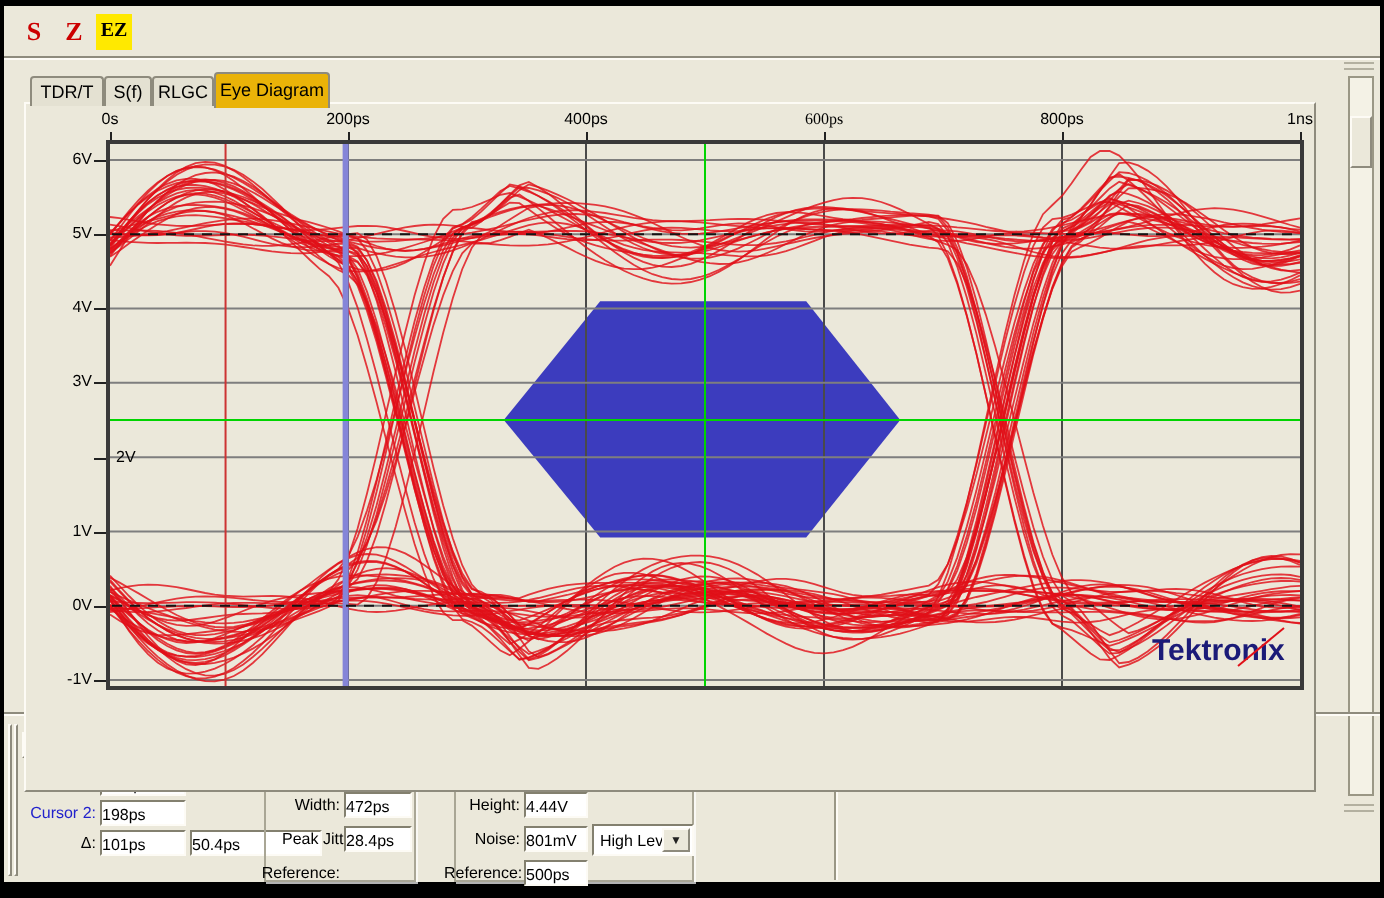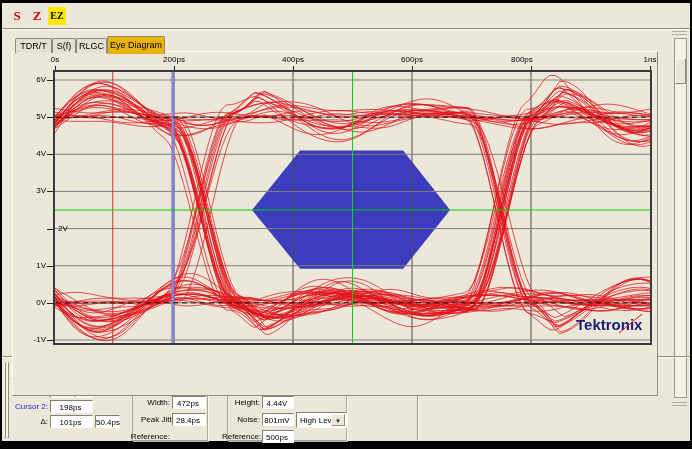--- a/index.html
+++ b/index.html
@@ -14,21 +14,21 @@
   
   .tbtn { width:18px; height:18px; top:7px; text-align:center; line-height:18px; font-family:"Liberation Serif",serif; font-weight:bold; font-size:13px; }
   
   .tab { top:38px; height:15px; background:#e4e1d2; border:1px solid #8e8b7d; border-bottom:none; border-radius:2px 2px 0 0; font-size:9px; text-align:center; line-height:14px; z-index:3; }
   .tab.active { top:36px; height:18px; background:#eab308; z-index:6; line-height:16px; }
   #tab-body { left:12px; top:51px; width:646px; height:345px; border:1px solid; border-color:#fdfbf5 #8e8b7d #8e8b7d #fdfbf5; background:#ebe8da; z-index:2; }
   #axis-layer { left:0; top:0; width:692px; height:449px; pointer-events:none; z-index:4; font-size:8px; }
   #eye-svg { left:53px; top:70px; z-index:3; }
   
   .grip { width:2px; height:76px; border:1px solid; border-color:#fdfbf5 #8e8b7d #8e8b7d #fdfbf5; }
-  .fieldbox { height:13px; background:#fff; border:1px solid; border-color:#83806f #fdfbf5 #fdfbf5 #83806f; text-align:center; padding:2px 2px 0 0; white-space:nowrap; }
+  .fieldbox { height:13px; background:#fff; border:1px solid; border-color:#83806f #fdfbf5 #fdfbf5 #83806f; text-align:left; padding:2px 2px 0 0; white-space:nowrap; }
   .rlabel { text-align:right; white-space:nowrap; height:10px; }
   .group { border:1px solid #a9a695; box-shadow:1px 1px 0 rgba(255,255,255,.7); }
   .gtitle { position:absolute; top:-5px; background:#ebe8da; padding:0 2px; white-space:nowrap; }
   #close-btn { left:11px; top:366px; width:13px; height:13px; text-align:center; line-height:11px; font-weight:bold; font-size:9px; }
   .hdr { text-align:center; font-size:8px; }
   #checkbox { left:218px; top:369px; width:11px; height:11px; line-height:9px; text-align:center; font-size:9px; padding:0; }
   #dropdown { left:296px; top:412px; width:51px; height:16px; }
   #dd-arrow { position:absolute; right:1px; top:1px; width:14px; height:12px; text-align:center; line-height:12px; font-size:6px; color:#222; }
   #dd-text { position:absolute; left:3px; top:3px; white-space:nowrap; }
   
@@ -54,23 +54,23 @@
   <div class="abs tab active" style="left:107px;width:58px;">Eye Diagram</div>
 
   <div class="abs" id="tab-body"></div>
   <div class="abs" id="axis-layer">
       <div style="position:absolute;left:35px;top:55px;width:40px;text-align:center;">0s</div>
       <div style="position:absolute;left:55px;top:66px;width:1px;height:4px;background:#222;"></div>
       <div style="position:absolute;left:154px;top:55px;width:40px;text-align:center;">200ps</div>
       <div style="position:absolute;left:174px;top:66px;width:1px;height:4px;background:#222;"></div>
       <div style="position:absolute;left:273px;top:55px;width:40px;text-align:center;">400ps</div>
       <div style="position:absolute;left:293px;top:66px;width:1px;height:4px;background:#222;"></div>
-      <div style="position:absolute;left:392px;top:55px;width:40px;text-align:center;">600ps</div>
+      <div style="position:absolute;left:392px;top:55px;width:40px;text-align:center;font-family:Liberation Serif, serif;">600ps</div>
       <div style="position:absolute;left:412px;top:66px;width:1px;height:4px;background:#222;"></div>
-      <div style="position:absolute;left:511px;top:55px;width:40px;">800ps</div>
+      <div style="position:absolute;left:511px;top:55px;width:40px;text-align:center;">800ps</div>
       <div style="position:absolute;left:531px;top:66px;width:1px;height:4px;background:#222;"></div>
       <div style="position:absolute;left:630px;top:55px;width:40px;text-align:center;">1ns</div>
       <div style="position:absolute;left:650px;top:66px;width:1px;height:4px;background:#222;"></div>
       <div style="position:absolute;left:14px;top:75px;width:32px;text-align:right;">6V</div>
       <div style="position:absolute;left:47px;top:80px;width:6px;height:1px;background:#222;"></div>
       <div style="position:absolute;left:14px;top:112.143px;width:32px;text-align:right;">5V</div>
       <div style="position:absolute;left:47px;top:117.143px;width:6px;height:1px;background:#222;"></div>
       <div style="position:absolute;left:14px;top:149.286px;width:32px;text-align:right;">4V</div>
       <div style="position:absolute;left:47px;top:154.286px;width:6px;height:1px;background:#222;"></div>
       <div style="position:absolute;left:14px;top:186.429px;width:32px;text-align:right;">3V</div>
@@ -184,21 +184,21 @@
 
   <div class="abs hdr" style="left:48px;top:369px;width:46px;">Time</div>
   <div class="abs hdr" style="left:93px;top:369px;width:46px;">ΔT/2</div>
 
   <div class="abs rlabel" style="left:8px;top:387px;width:40px;color:#cc0000;">Cursor 1:</div>
   <div class="abs fieldbox" style="left:50px;top:385px;width:43px;">97.1ps</div>
   <div class="abs rlabel" style="left:8px;top:402px;width:40px;color:#2222cc;">Cursor 2:</div>
   <div class="abs fieldbox" style="left:50px;top:400px;width:43px;">198ps</div>
   <div class="abs rlabel" style="left:8px;top:417px;width:40px;">Δ:</div>
   <div class="abs fieldbox" style="left:50px;top:415px;width:43px;">101ps</div>
-  <div class="abs fieldbox" style="left:95px;top:415px;width:25px;">50.4ps</div>
+  <div class="abs fieldbox" style="left:95px;top:415px;width:66px;">50.4ps</div>
 
   <div class="abs sunkenw" id="checkbox">✓</div>
   <div class="abs" style="left:233px;top:370px;width:110px;white-space:nowrap;">Enable Eye Measurements</div>
 
   <div class="abs group" style="left:132px;top:391px;width:76px;height:50px;">
     <div class="gtitle" style="left:4px;">Horizontal (Timing)</div>
   </div>
   <div class="abs rlabel" style="left:130px;top:398px;width:40px;">Width:</div>
   <div class="abs fieldbox" style="left:172px;top:396px;width:34px;">472ps</div>
   <div class="abs rlabel" style="left:130px;top:415px;width:40px;padding-left:11px;">Peak Jitter:</div>

